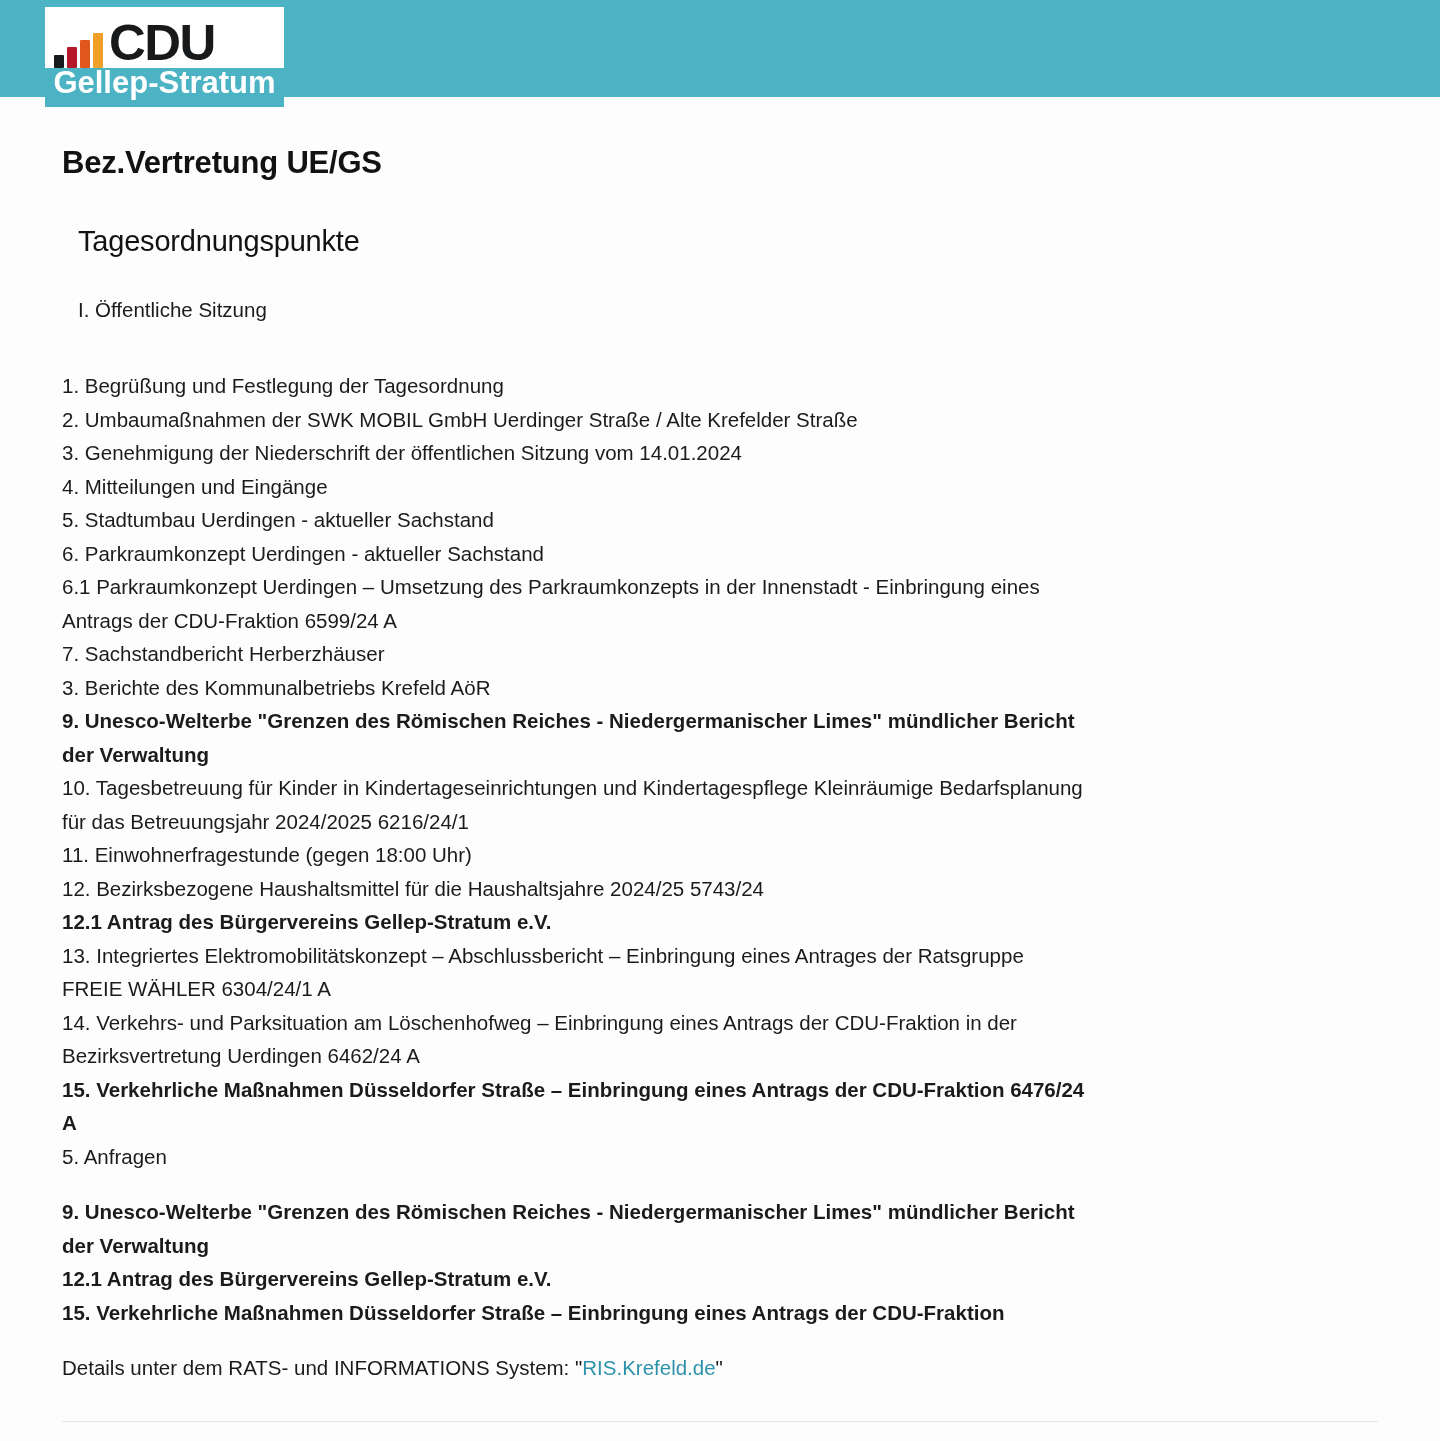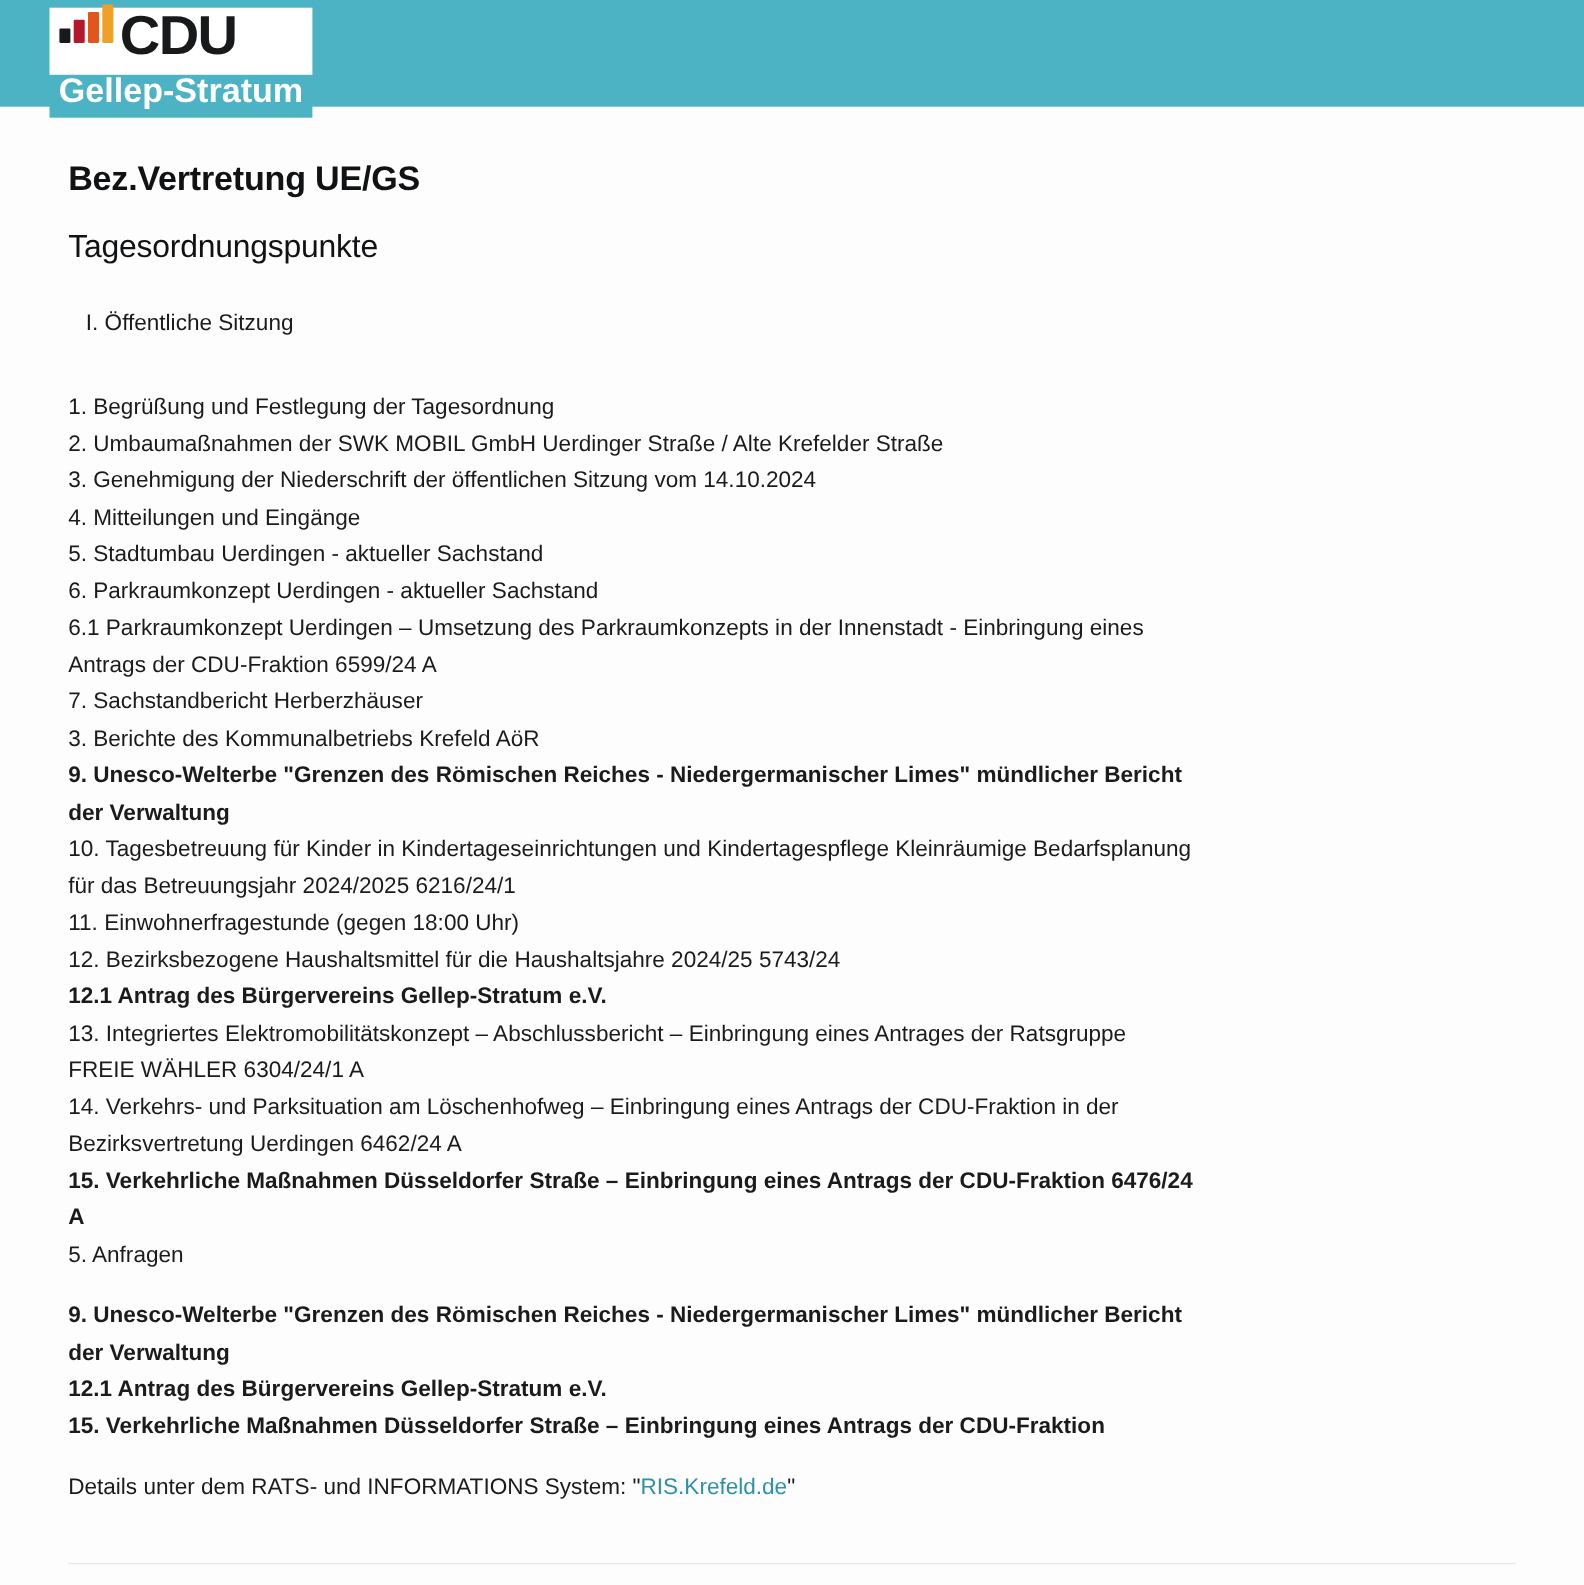--- a/index.html
+++ b/index.html
@@ -43,21 +43,21 @@
   }
 
   .logo-white {
     position: absolute;
     top: 7px;
     left: 0;
     width: 239px;
     height: 61px;
     background: #ffffff;
     display: flex;
-    align-items: flex-start;
+    align-items: flex-end;
     padding-left: 9px;
     box-sizing: border-box;
   }
 
   .logo-bars {
     display: flex;
     align-items: flex-end;
     height: 32px;
     margin-right: 4px;
   }
@@ -112,21 +112,21 @@
     margin: 0;
     padding-top: 46px;
     letter-spacing: -0.2px;
     line-height: 40px;
   }
 
   h2.subtitle {
     font-size: 29px;
     font-weight: normal;
     color: #111214;
-    margin: 0;
+    margin: 16px;
     padding-top: 23px;
     letter-spacing: -0.2px;
     line-height: 38px;
   }
 
   p.section-note {
     font-size: 20.5px;
     color: #1b1b1b;
     margin: 16px;
     padding-top: 20px;
@@ -219,21 +219,21 @@
 
     <h1 class="title">Bez.Vertretung UE/GS</h1>
 
     <h2 class="subtitle">Tagesordnungspunkte</h2>
 
     <p class="section-note">I. Öffentliche Sitzung</p>
 
     <ul class="agenda">
       <li>1. Begrüßung und Festlegung der Tagesordnung</li>
       <li>2. Umbaumaßnahmen der SWK MOBIL GmbH Uerdinger Straße / Alte Krefelder Straße</li>
-      <li>3. Genehmigung der Niederschrift der öffentlichen Sitzung vom 14.10.2024</li>
+      <li>3. Genehmigung der Niederschrift der öffentlichen Sitzung vom 14.01.2024</li>
       <li>4. Mitteilungen und Eingänge</li>
       <li>5. Stadtumbau Uerdingen - aktueller Sachstand</li>
       <li>6. Parkraumkonzept Uerdingen - aktueller Sachstand</li>
       <li>6.1 Parkraumkonzept Uerdingen – Umsetzung des Parkraumkonzepts in der Innenstadt - Einbringung eines Antrags der CDU-Fraktion 6599/24 A</li>
       <li>7. Sachstandbericht Herberzhäuser</li>
       <li>3. Berichte des Kommunalbetriebs Krefeld AöR</li>
       <li class="bold">9. Unesco-Welterbe "Grenzen des Römischen Reiches - Niedergermanischer Limes" mündlicher Bericht der Verwaltung</li>
       <li>10. Tagesbetreuung für Kinder in Kindertageseinrichtungen und Kindertagespflege Kleinräumige Bedarfsplanung für das Betreuungsjahr 2024/2025 6216/24/1</li>
       <li>11. Einwohnerfragestunde (gegen 18:00 Uhr)</li>
       <li>12. Bezirksbezogene Haushaltsmittel für die Haushaltsjahre 2024/25 5743/24</li>

